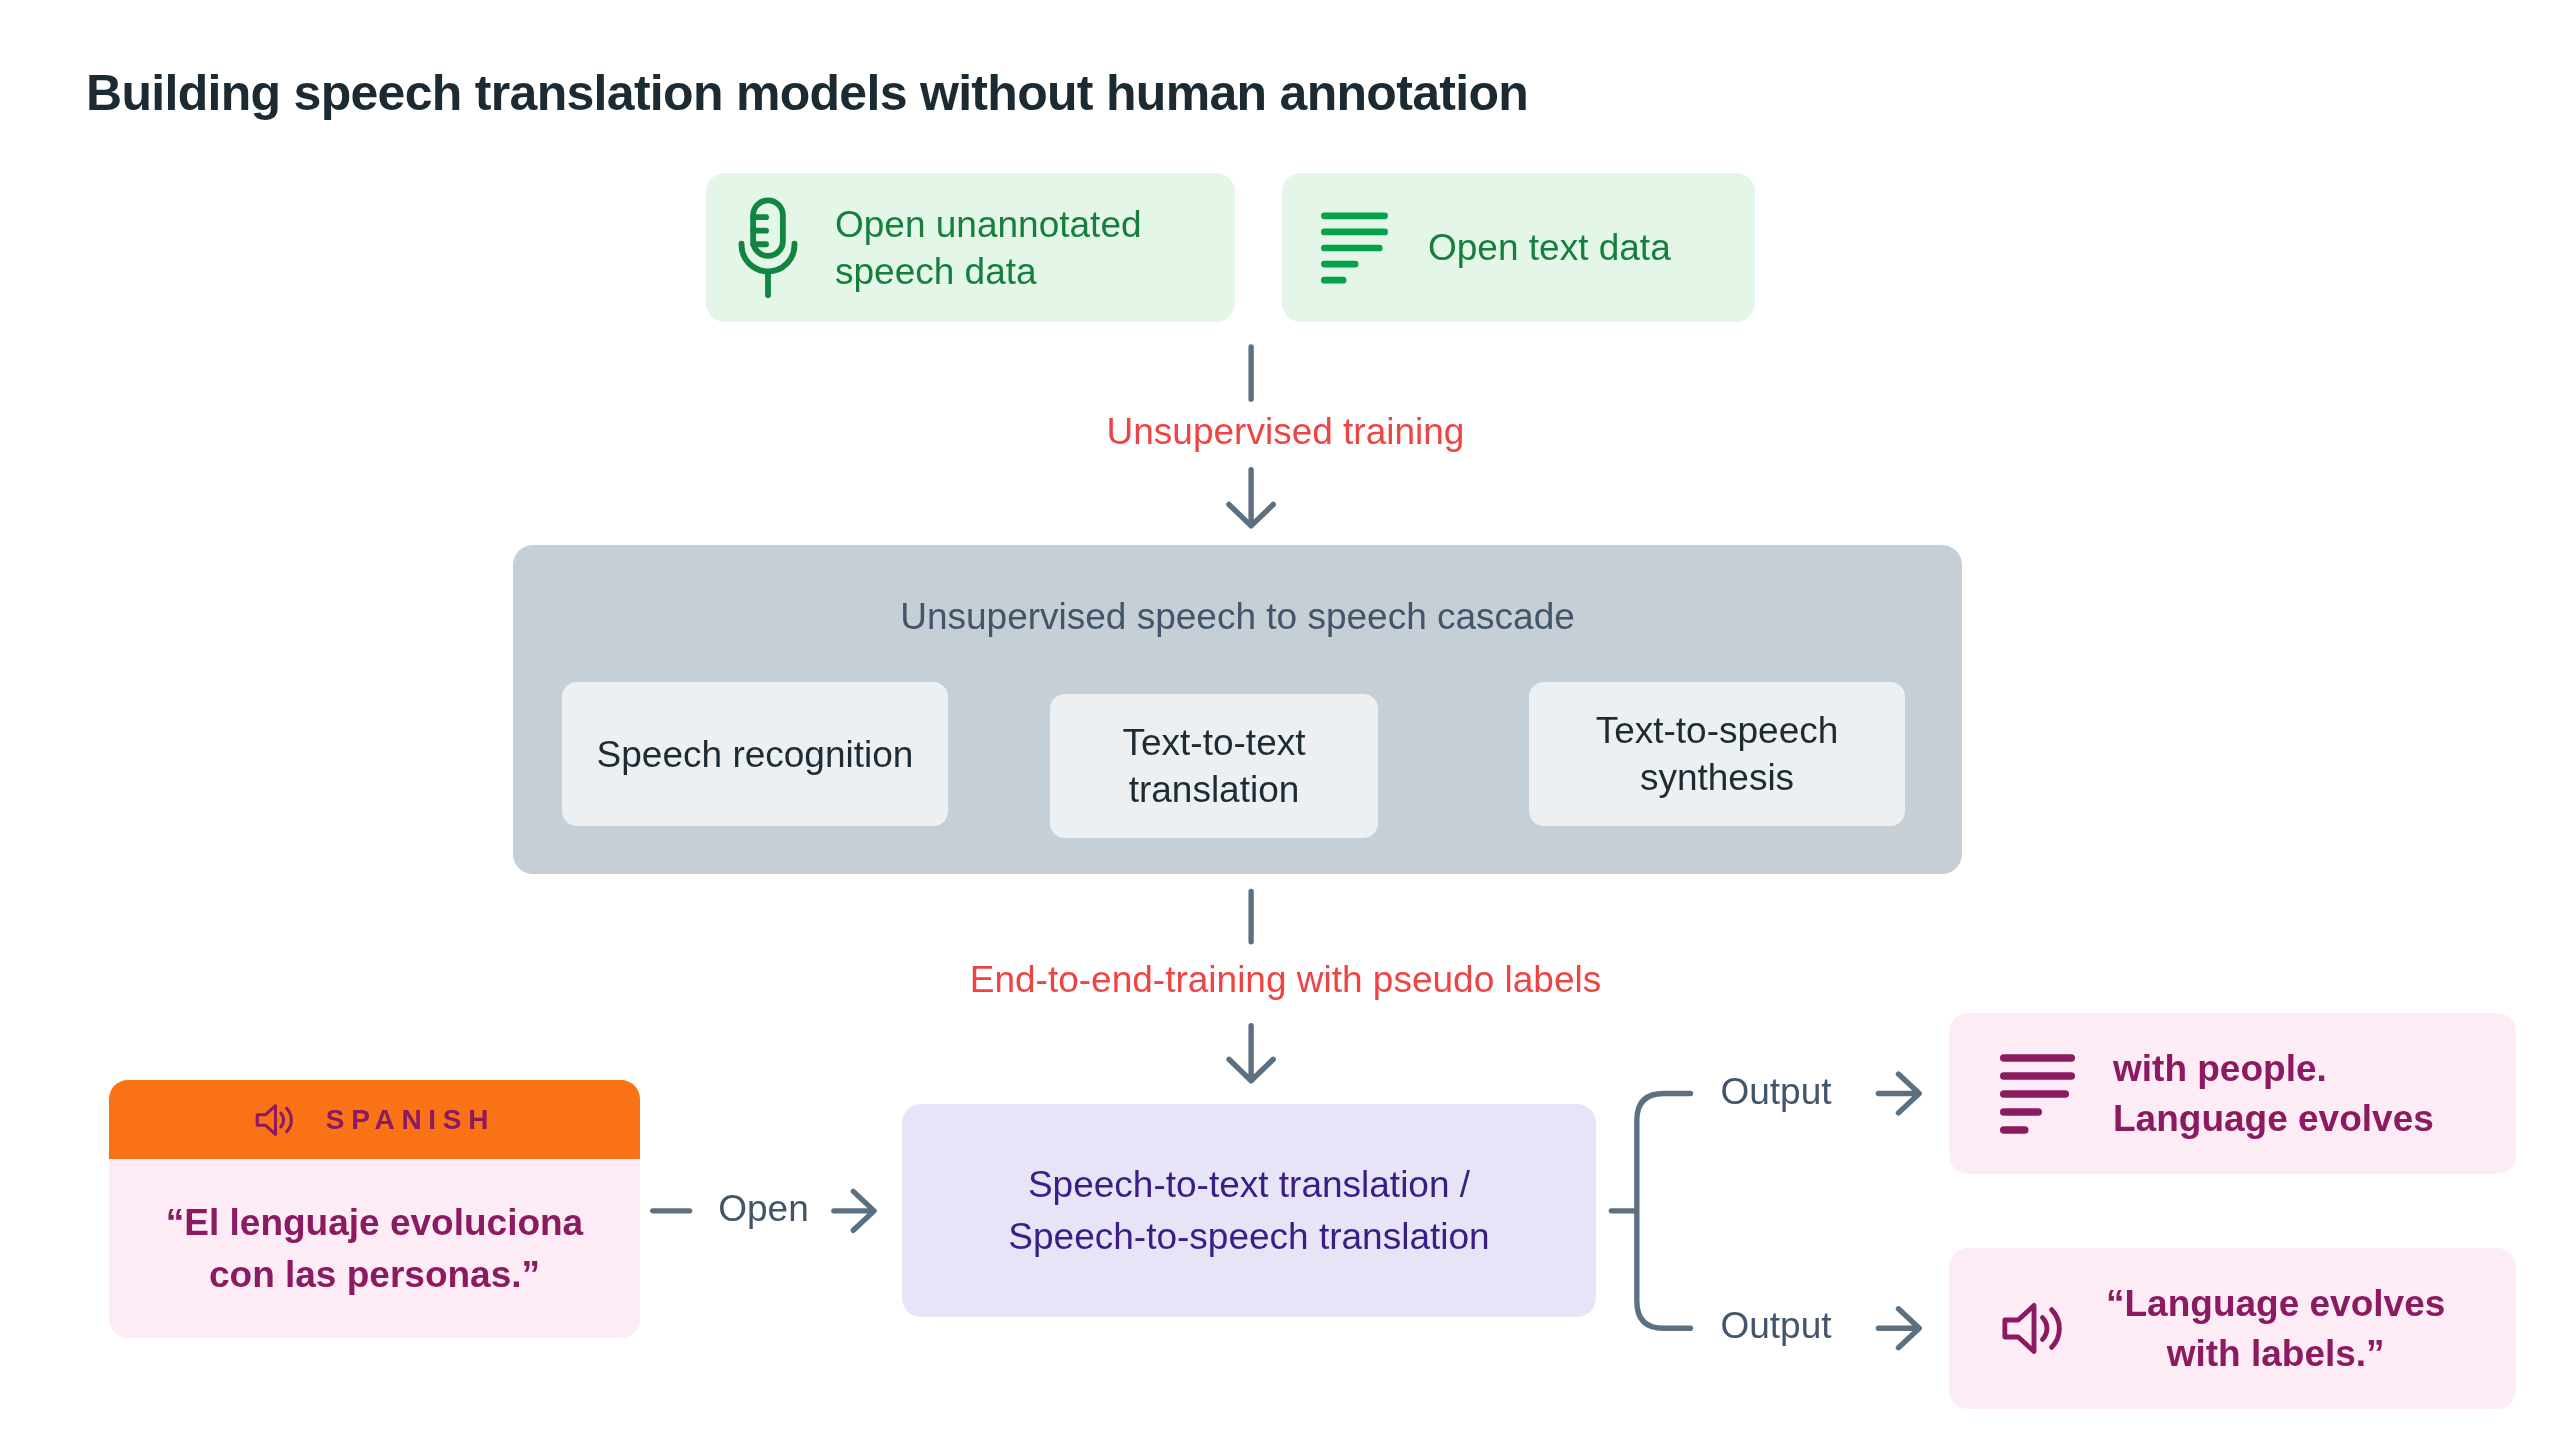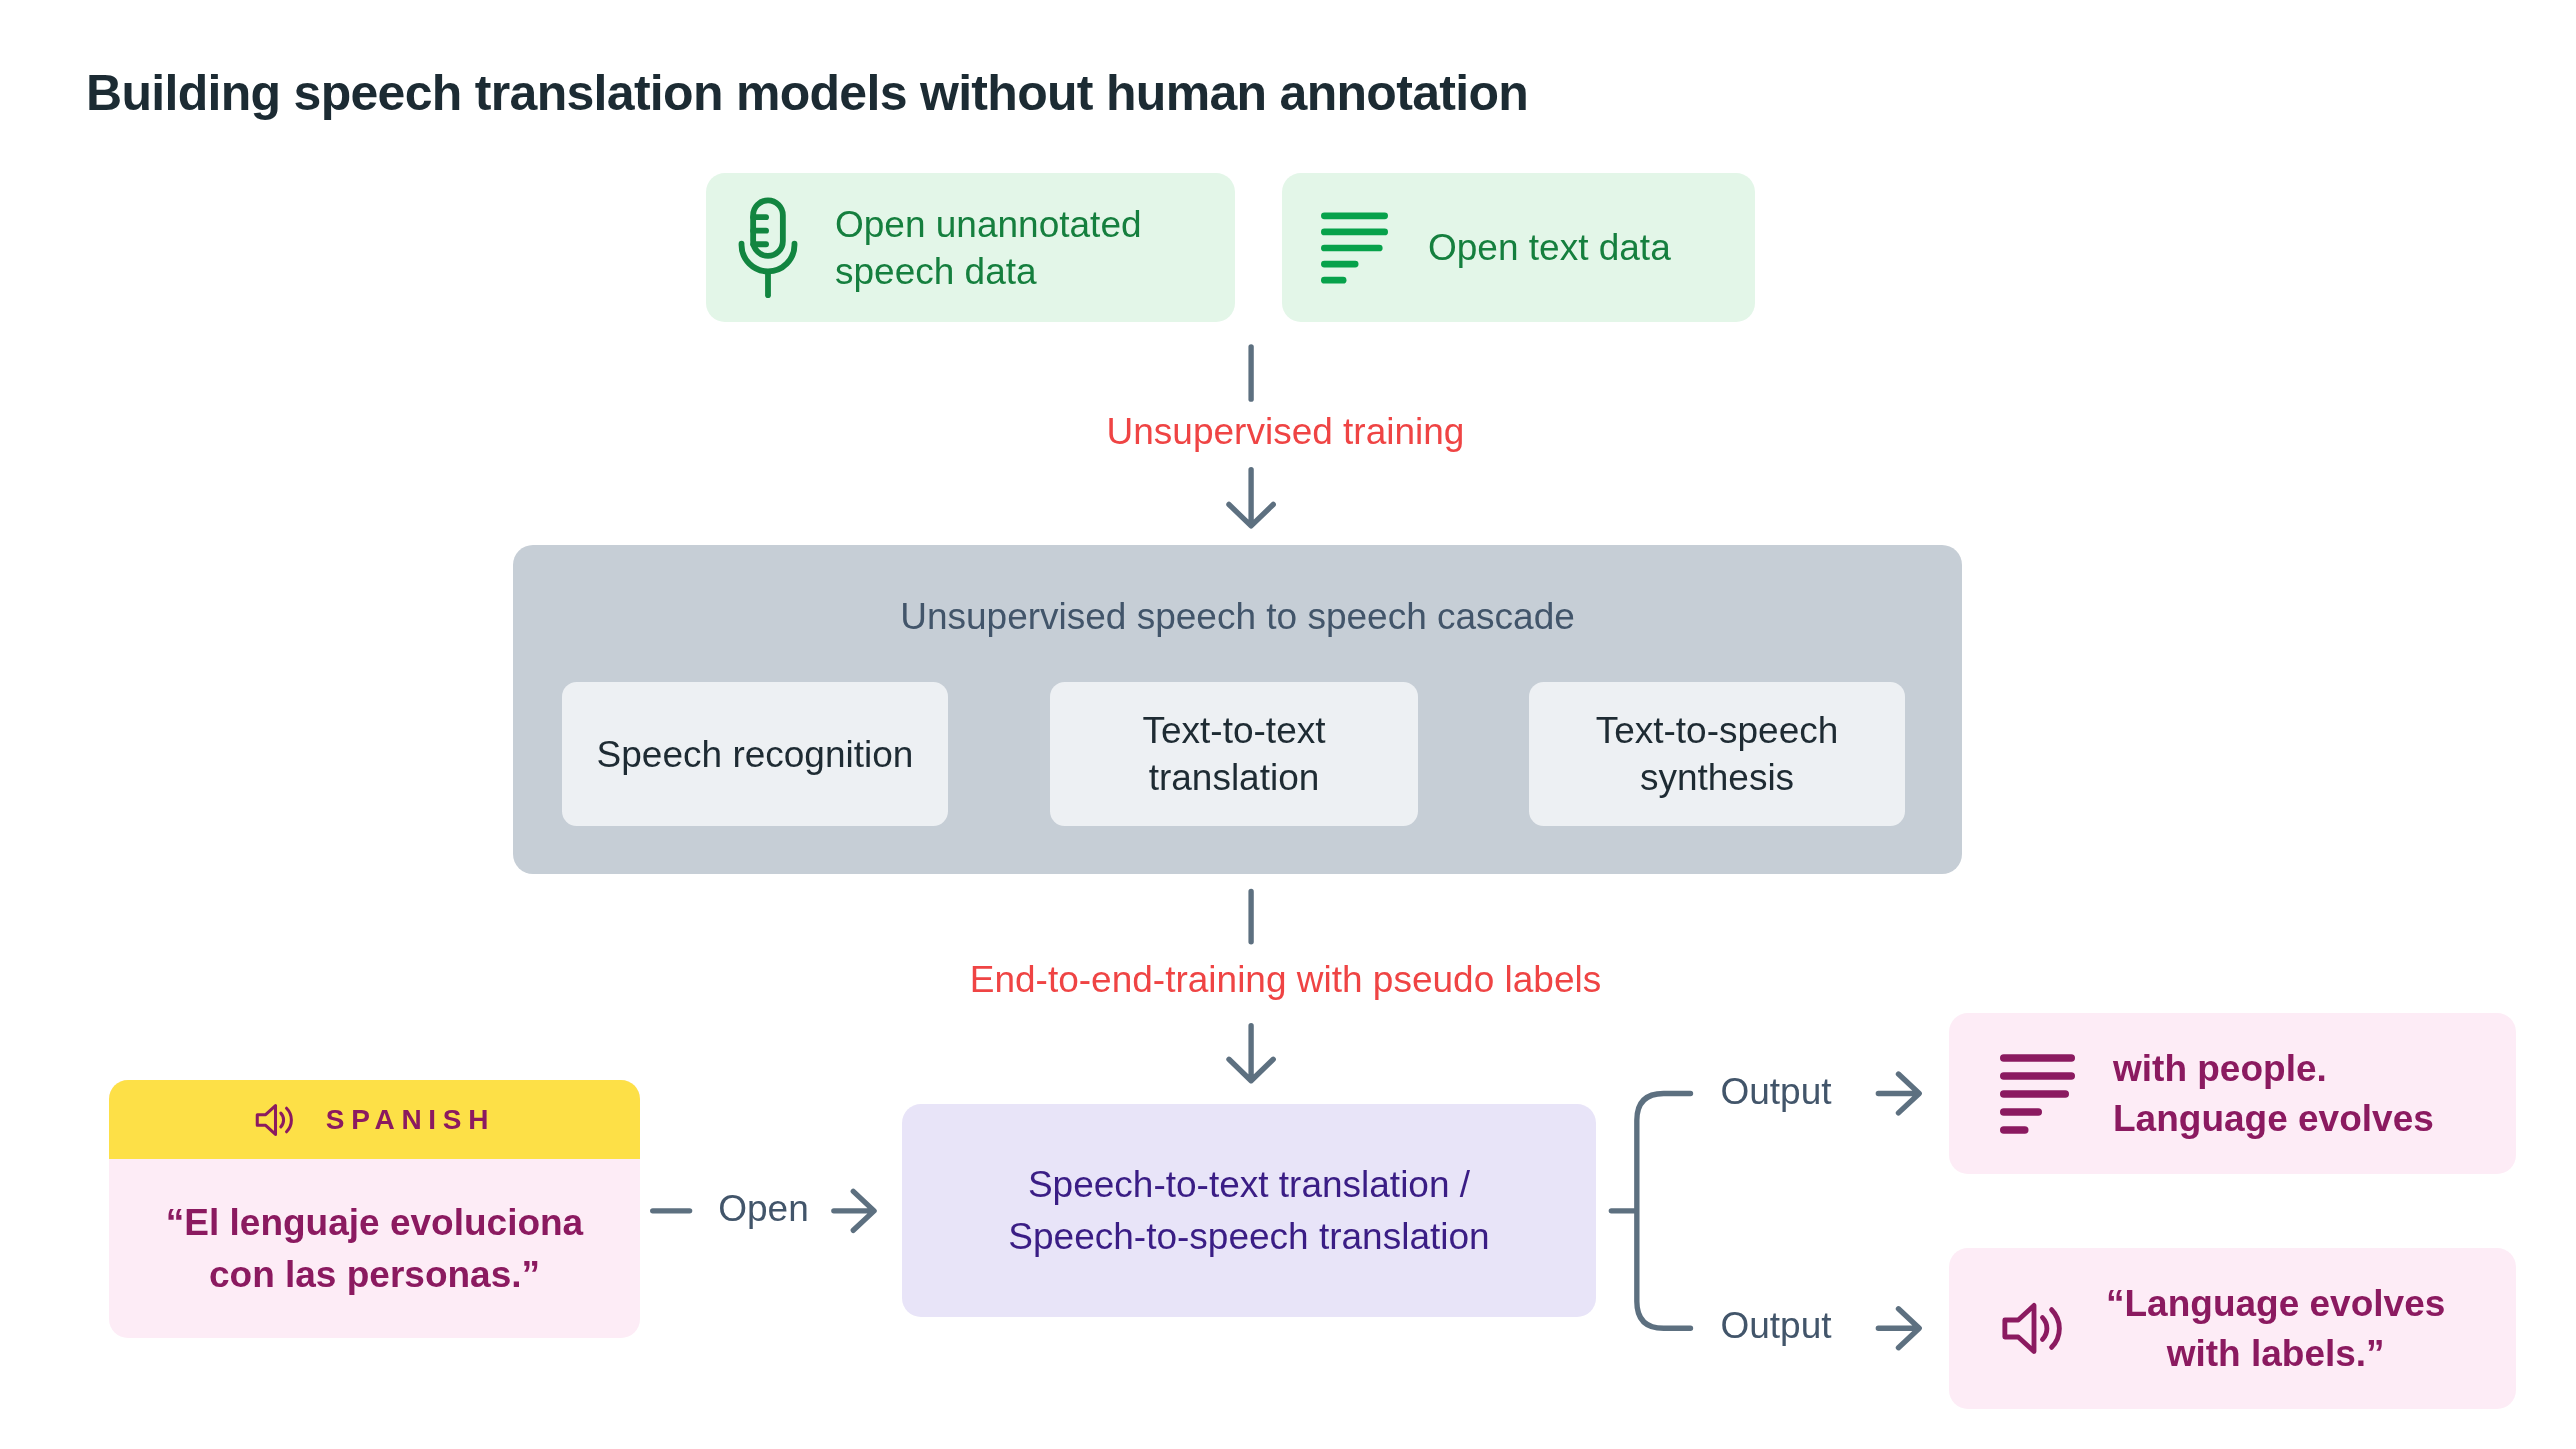--- a/index.html
+++ b/index.html
@@ -29,30 +29,30 @@
   .lbl-unsup{top:411px;}
   .lbl-e2e{top:959px;}
   
   .gray-box{left:513px;top:545px;width:1449px;height:329px;background:#c6ced6;border-radius:20px;}
   .cascade-title{position:absolute;left:0;right:0;top:51px;text-align:center;
     font-size:37px;font-weight:500;color:#42556a;}
   .stage{position:absolute;top:137px;height:144px;background:#edf0f3;border-radius:14.8px;
     display:flex;align-items:center;justify-content:center;text-align:center;
     font-size:37px;line-height:47px;font-weight:500;color:#1e2b33;}
   .stage.s1{left:49px;width:386px;}
-  .stage.s2{left:537px;width:368px;}
+  .stage.s2{left:537px;width:328px;margin-top:12px;}
   .stage.s3{left:1016px;width:376px;}
   .stage span{display:block;padding:0 27px;}
   
   .purple-box{left:902px;top:1104px;width:694px;height:213px;background:#e8e4f8;border-radius:19px;
     display:flex;flex-direction:column;align-items:center;justify-content:center;
     font-size:37px;line-height:52px;font-weight:500;color:#3a1d85;text-align:center;}
   
   .pink-card{left:109px;top:1080px;width:531px;height:258px;background:#fdecf6;border-radius:19px;}
-  .pink-card-header{height:79px;background:#fde047;border-radius:19px 19px 0 0;
+  .pink-card-header{height:79px;background:#f97316;border-radius:19px 19px 0 0;
     display:flex;align-items:center;justify-content:center;gap:29px;}
   .lang-label{font-size:28px;font-weight:600;letter-spacing:6.7px;color:#8b1a60;}
   .pink-card-body{height:179px;display:flex;flex-direction:column;align-items:center;justify-content:center;
     font-size:37px;line-height:52px;font-weight:600;color:#8b1a60;text-align:center;}
   
   .io-label{font-size:37px;font-weight:500;color:#42556a;text-align:center;}
   .lbl-input{left:698px;top:1188px;width:131px;}
   .lbl-out1{left:1687px;top:1071px;width:178px;}
   .lbl-out2{left:1687px;top:1305px;width:178px;}
   

